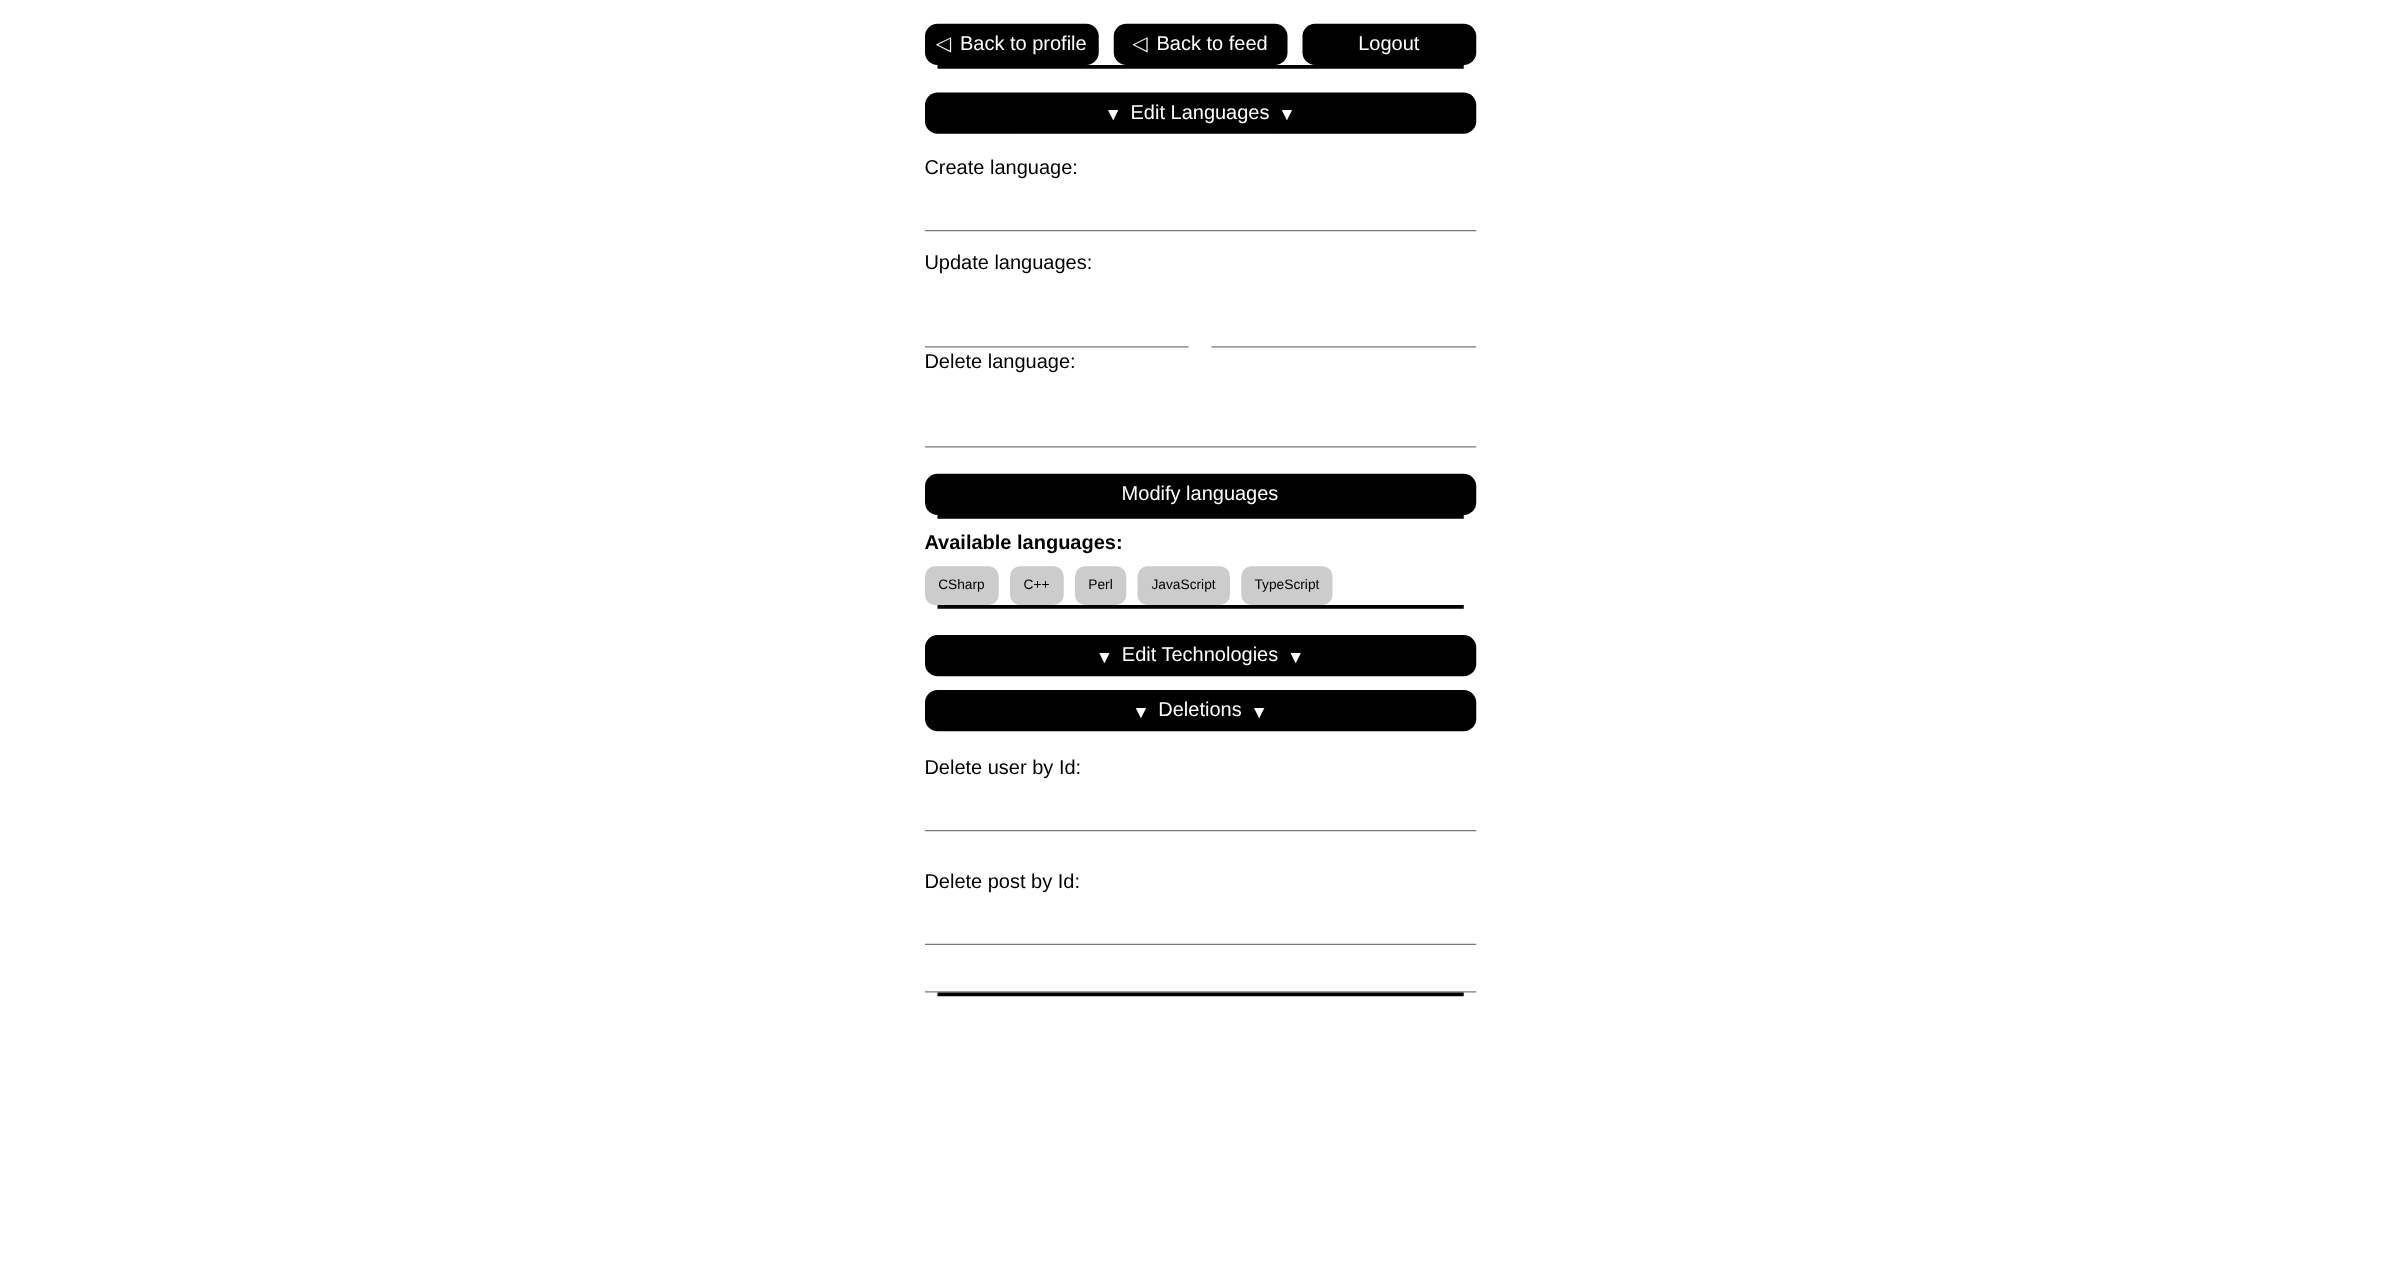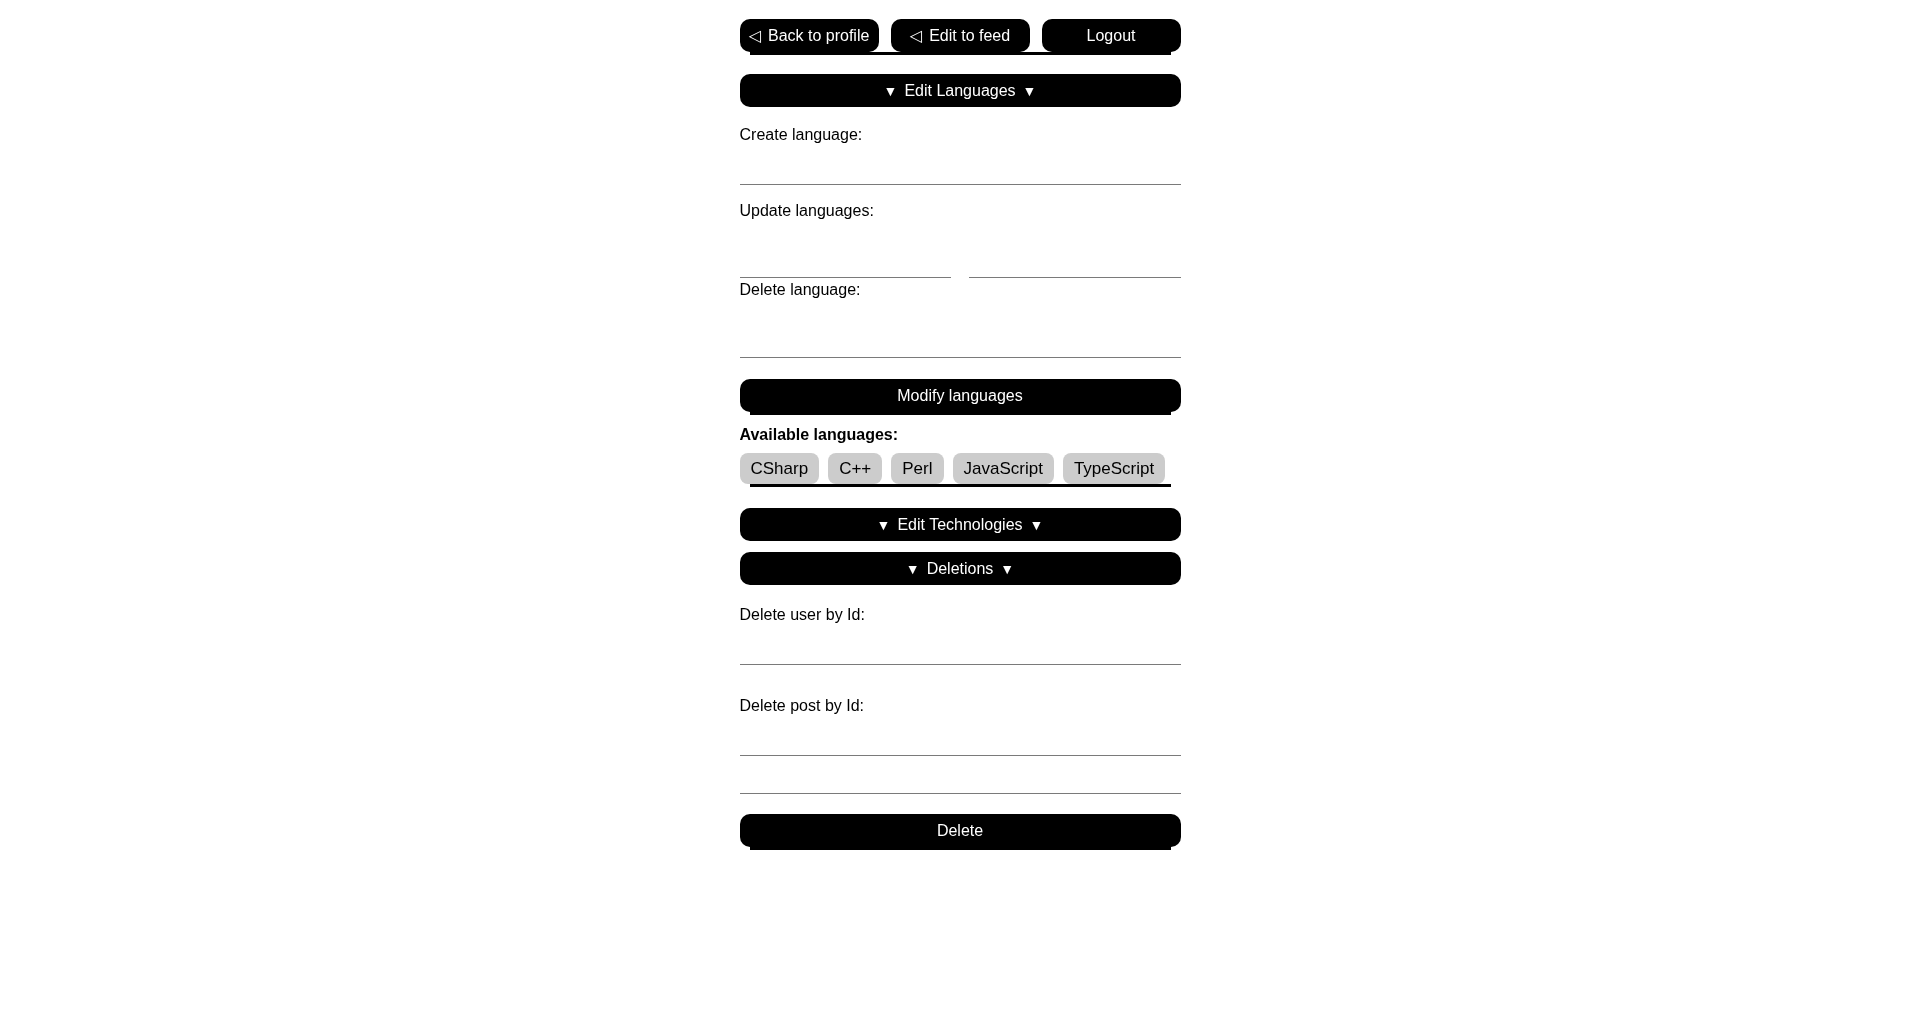--- a/index.html
+++ b/index.html
@@ -74,37 +74,37 @@
     display: flex;
     flex-wrap: wrap;
     gap: 8px 9px;
   }
   .tag {
     display: inline-block;
     background: #ccc;
     color: #000;
     border-radius: 8px;
     padding: 5px 11px;
-    font-size: 17px;
+    font-size: 11px;
     line-height: 21px;
   }
 </style>
 </head>
 <body>
 
 <div class="container">
 
   <div class="nav-row">
     <button class="btn">
       <span class="tri" style="font-size:16px">◁</span>
       <span>Back to profile</span>
     </button>
     <button class="btn">
       <span class="tri" style="font-size:16px">◁</span>
-      <span>Edit to feed</span>
+      <span>Back to feed</span>
     </button>
     <button class="btn">
       <span>Logout</span>
     </button>
   </div>
 
   <hr class="divider mt12">
 
   <button class="btn full mt19">
     <span class="tri">▼</span>
@@ -154,19 +154,16 @@
   </button>
 
   <label class="label mt18">Delete user by Id:</label>
   <input class="uinput" type="text" value="" style="">
 
   <label class="label mt29">Delete post by Id:</label>
   <input class="uinput" type="text" value="" style="">
 
   <input class="uinput" type="text" value="" style="">
 
-  <button class="btn full mt20">
-    <span>Delete</span>
-  </button>
 
   <hr class="divider mt10">
 
 </div>
 
 </body></html>

